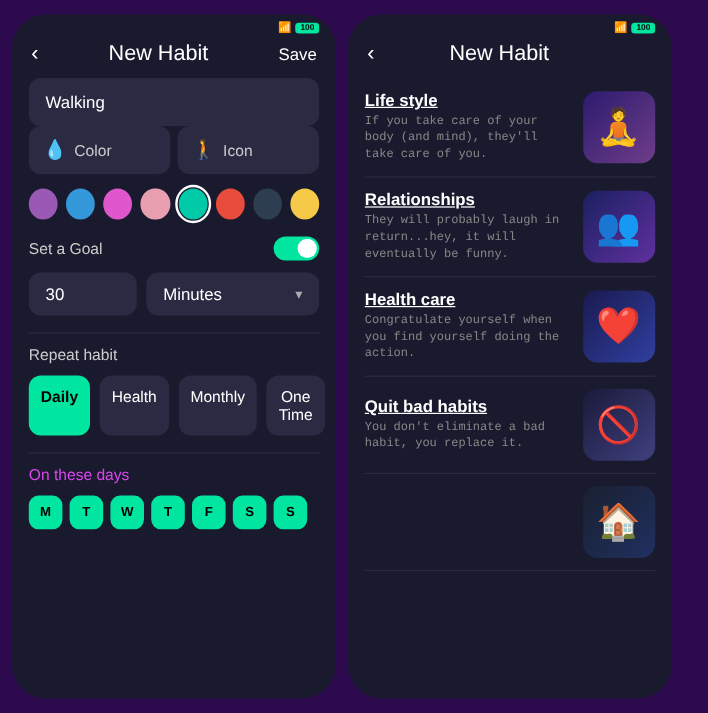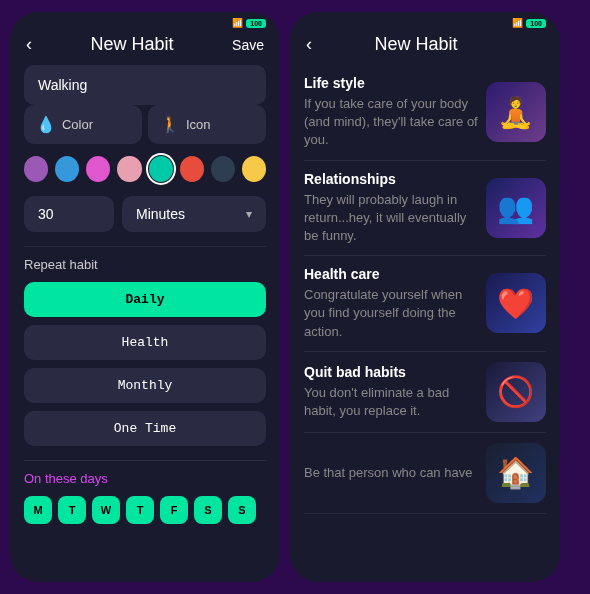--- a/index.html
+++ b/index.html
@@ -184,24 +184,23 @@
     }
     .chevron { font-size: 12px; color: #aaa; }
     
     .repeat-label {
       color: #ccc;
       font-size: 13px;
       margin-bottom: 10px;
     }
     .repeat-grid {
       display: grid;
-      grid-template-columns: 1fr;
+      grid-template-columns: 1fr 1fr 1fr 1fr;
       gap: 8px;
       margin-bottom: 14px;
-      font-family: Liberation Mono, monospace;
     }
     .repeat-btn {
       background: #2a2a42;
       border-radius: 10px;
       padding: 10px;
       text-align: center;
       color: #fff;
       font-size: 13px;
       cursor: pointer;
     }
@@ -252,25 +251,27 @@
       padding: 10px 0;
       border-bottom: 1px solid #2a2a42;
       gap: 8px;
     }
     .category-text { flex: 1; }
     .category-title {
       color: #fff;
       font-size: 14px;
       font-weight: 600;
       margin-bottom: 4px;
+      text-decoration: underline;
     }
     .category-desc {
       color: #888;
-      font-size: 13px;
+      font-size: 10px;
       line-height: 1.4;
+      font-family: Liberation Mono, monospace;
     }
     .category-img {
       width: 60px;
       height: 60px;
       border-radius: 12px;
       flex-shrink: 0;
       overflow: hidden;
       display: flex;
       align-items: center;
       justify-content: center;
@@ -315,20 +316,26 @@
       <div class="color-swatches">
         <div class="swatch" style="background:#9b59b6;"></div>
         <div class="swatch" style="background:#3498db;"></div>
         <div class="swatch" style="background:#e056cd;"></div>
         <div class="swatch" style="background:#e8a0b0;"></div>
         <div class="swatch selected" style="background:#00c9a7;"></div>
         <div class="swatch" style="background:#e74c3c;"></div>
         <div class="swatch" style="background:#2c3e50;"></div>
         <div class="swatch" style="background:#f7c948;"></div>
       </div>
+      <div class="set-goal-row">
+        <span class="set-goal-label">Set a Goal</span>
+        <div class="toggle">
+          <div class="toggle-thumb"></div>
+        </div>
+      </div>
       <div class="goal-value-row">
         <div class="goal-number">30</div>
         <div class="goal-unit">
           <span>Minutes</span>
           <span class="chevron">▾</span>
         </div>
       </div>
       <div class="divider"></div>
       <div class="repeat-label">Repeat habit</div>
       <div class="repeat-grid">
@@ -395,21 +402,20 @@
         <div class="category-text">
           <div class="category-title">Quit bad habits</div>
           <div class="category-desc">You don't eliminate a bad habit, you replace it.</div>
         </div>
         <div class="category-img img-quit">
           <span style="font-size:30px;">🚫</span>
         </div>
       </div>
       <div class="category-item">
         <div class="category-text">
-          <div class="category-desc">Be that person who can have</div>
         </div>
         <div class="category-img img-home">
           <span style="font-size:30px;">🏠</span>
         </div>
       </div>
     </div>
   </div>
 </div>
 
 </body></html>

